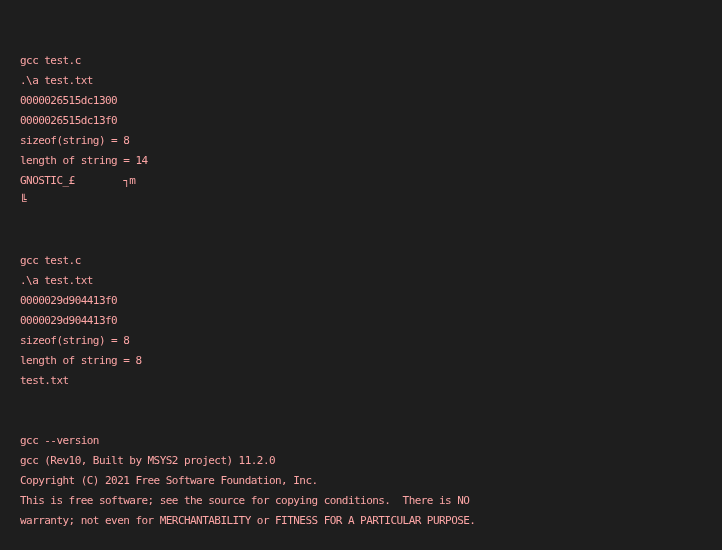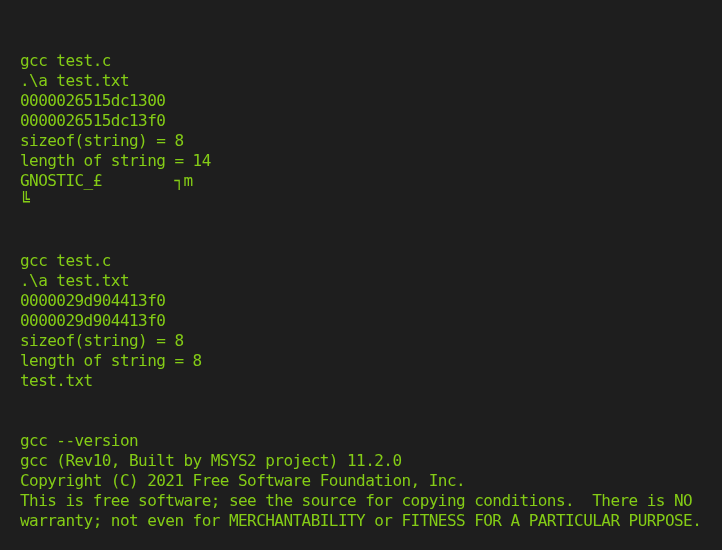--- a/index.html
+++ b/index.html
@@ -10,25 +10,25 @@
   body {
     width: 722px;
     height: 550px;
     overflow: hidden;
     font-family: "DejaVu Sans Mono", "Liberation Mono", monospace;
   }
   #terminal {
     width: 722px;
     height: 398px;
     background: #1e1e1e;
-    color: #84cc16;
+    color: #fca5a5;
     box-sizing: border-box;
     padding: 11px 0 0 20px;
     font-family: "DejaVu Sans Mono", "Liberation Mono", monospace;
-    font-size: 16px;
+    font-size: 11px;
     line-height: 20px;
     letter-spacing: -0.55px;
     white-space: pre;
     position: relative;
   }
   .line {
     height: 20px;
     white-space: pre;
     font-family: "DejaVu Sans Mono", "Liberation Mono", monospace;
   }

